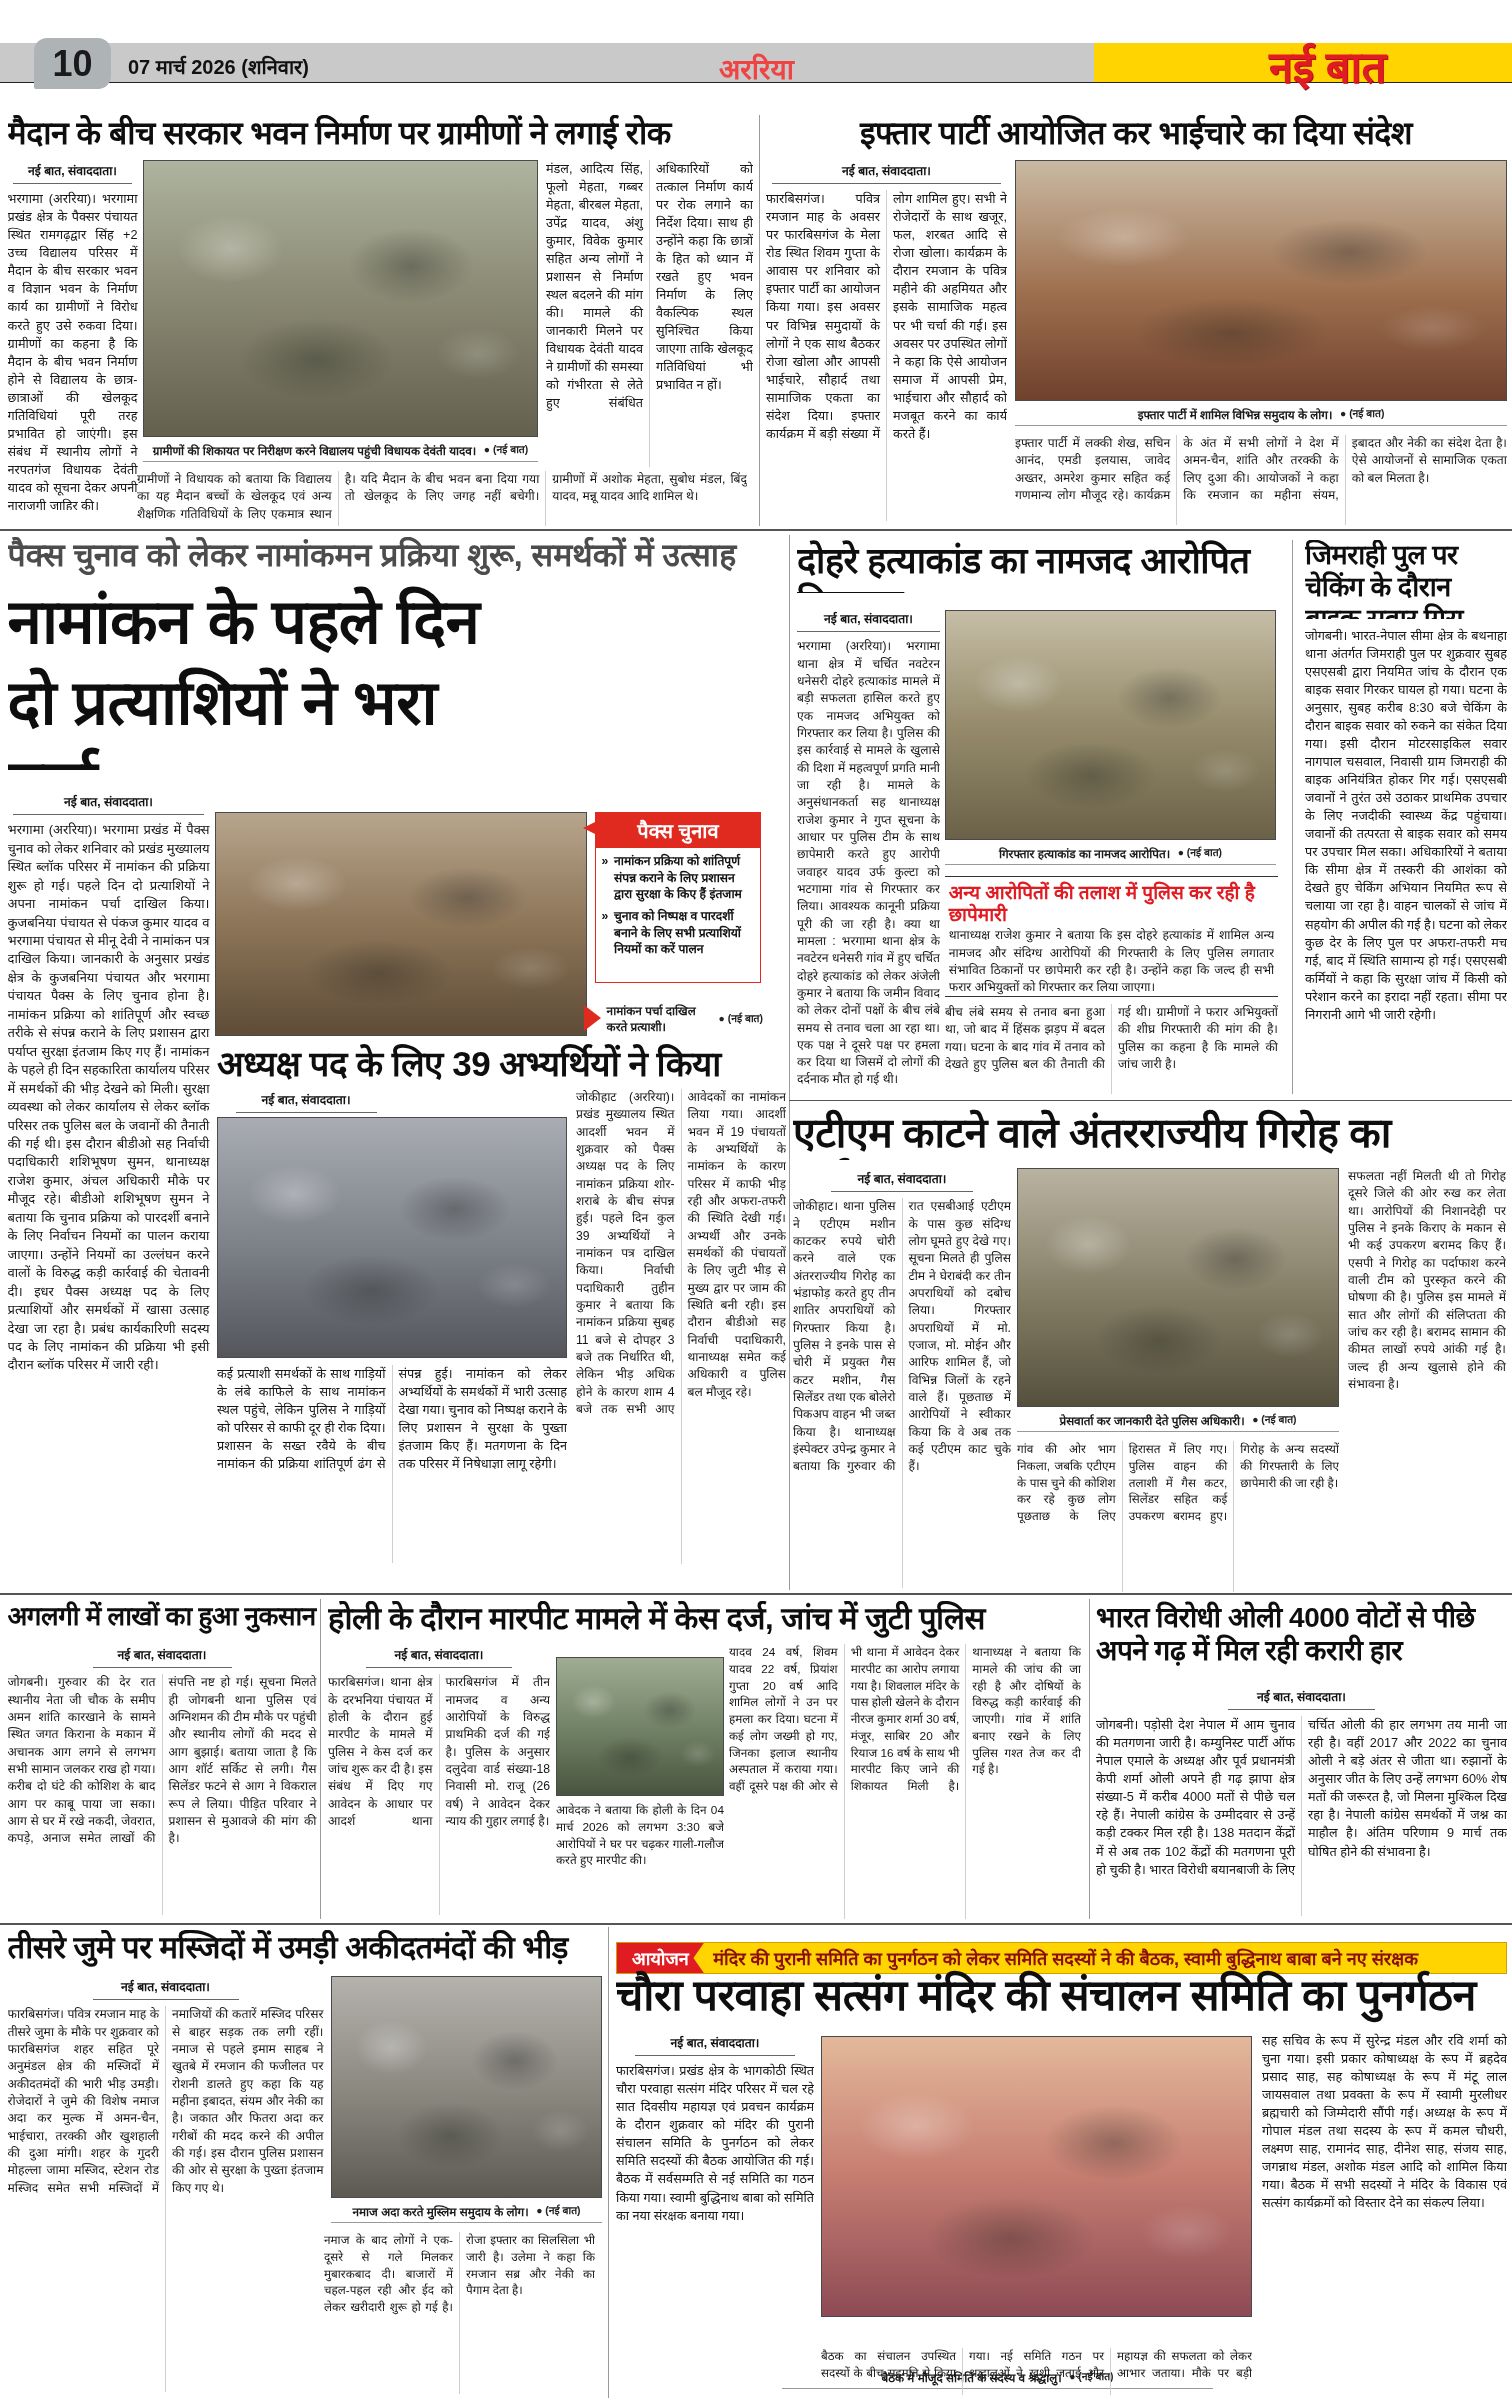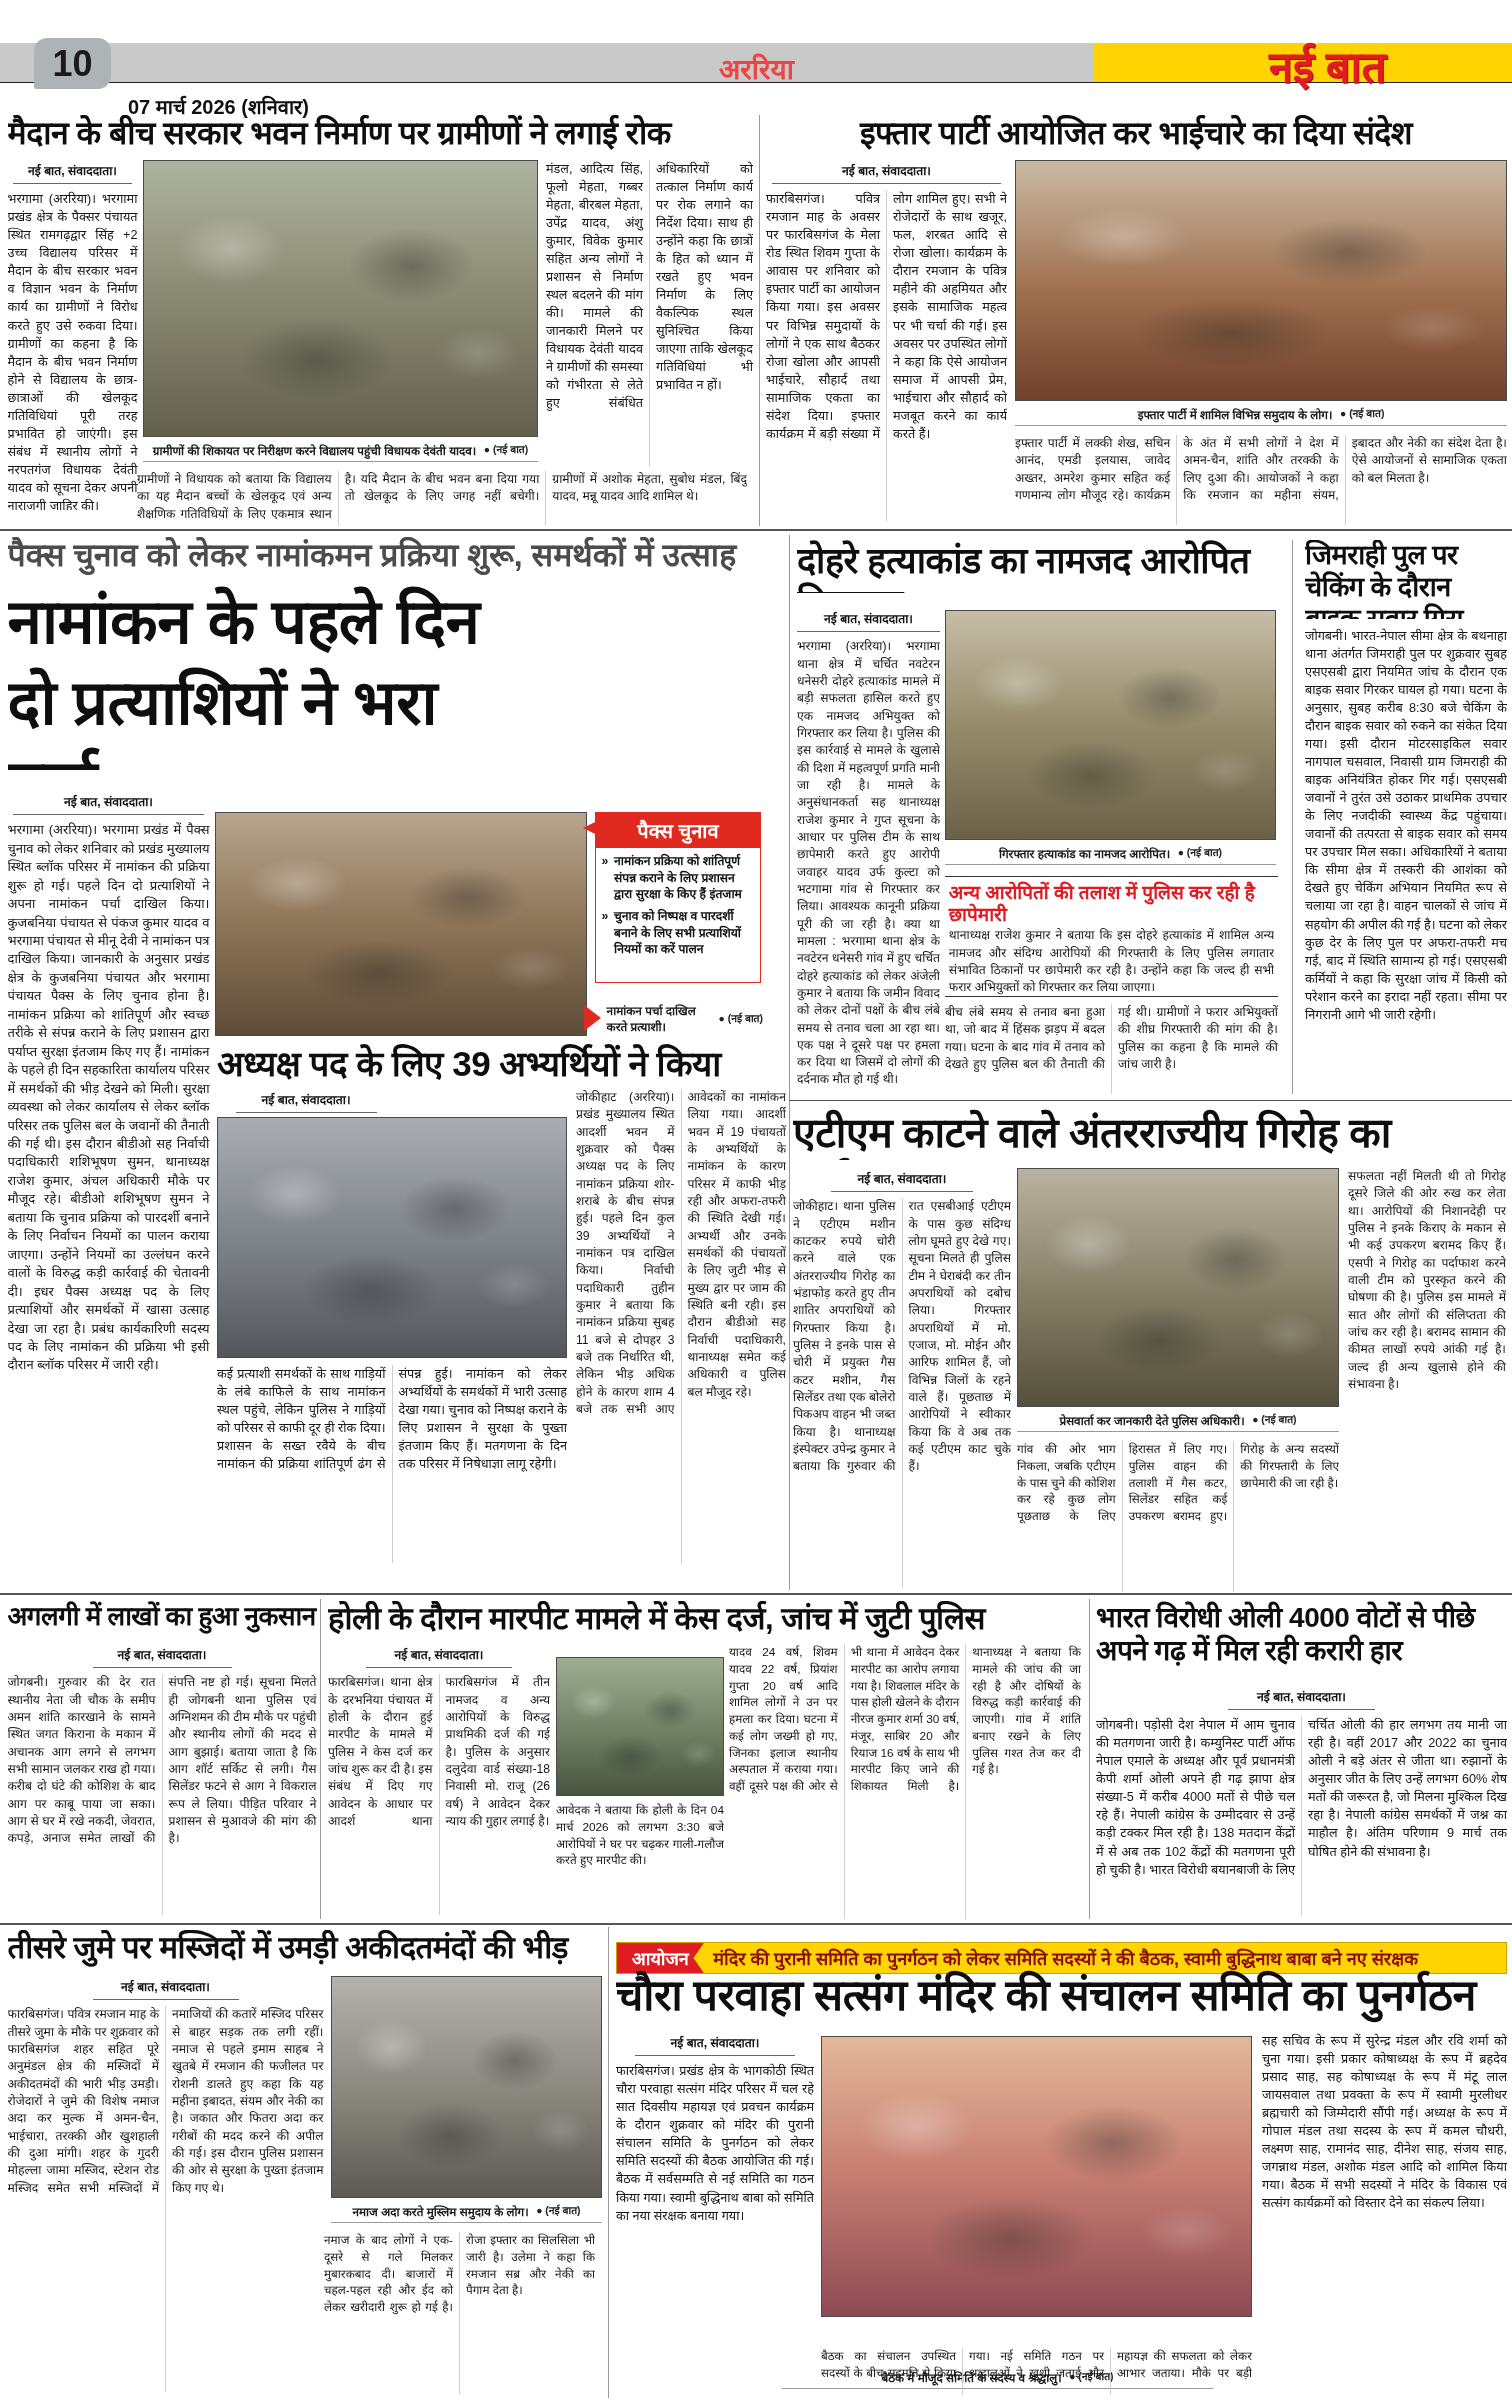--- a/index.html
+++ b/index.html
@@ -66,21 +66,21 @@
            padding:0 9.4px;overflow:hidden;white-space:nowrap;}
 </style>
 </head>
 <body>
 
 <div class="page">
 
   <div class="abs hbar" style="left:0;top:43px;width:1512px;height:40px;"></div>
   <div class="abs hyellow" style="left:1094px;top:43px;width:418px;height:40px;"></div>
   <div class="abs pagenum" style="left:34px;top:38px;width:77px;height:51px;">10</div>
-  <div class="abs hdate" style="left:128px;top:53px;width:311px;height:24.5px;margin-top:40px;">07 मार्च 2026 (शनिवार)</div>
+  <div class="abs hdate" style="left:128px;top:53px;width:311px;height:24.5px;">07 मार्च 2026 (शनिवार)</div>
   <div class="abs hregion" style="left:650px;top:49px;width:213px;height:30px;">अररिया</div>
   <div class="abs masthead" style="left:1205px;top:47px;width:245px;height:36px;">नई बात</div>
 
   <div class="abs headline" style="left:7.5px;top:115px;width:746px;height:40px;font-size:32px;">मैदान के बीच सरकार भवन निर्माण पर ग्रामीणों ने लगाई रोक</div>
   <div class="abs" style="left:7.5px;top:160px;width:130px;height:367px;">
     <div class="byline">नई बात, संवाददाता।</div>
     <div class="bodytext" style="height:320px;">भरगामा (अररिया)। भरगामा प्रखंड क्षेत्र के पैक्सर पंचायत स्थित रामगढ़द्वार सिंह +2 उच्च विद्यालय परिसर में मैदान के बीच सरकार भवन व विज्ञान भवन के निर्माण कार्य का ग्रामीणों ने विरोध करते हुए उसे रुकवा दिया। ग्रामीणों का कहना है कि मैदान के बीच भवन निर्माण होने से विद्यालय के छात्र-छात्राओं की खेलकूद गतिविधियां पूरी तरह प्रभावित हो जाएंगी। इस संबंध में स्थानीय लोगों ने नरपतगंज विधायक देवंती यादव को सूचना देकर अपनी नाराजगी जाहिर की।</div>
   </div>
   <div class="abs photo ph-crowd" style="left:143px;top:160px;width:395px;height:277px;"></div>
   <div class="abs caption" style="left:143px;top:439px;width:395px;">

